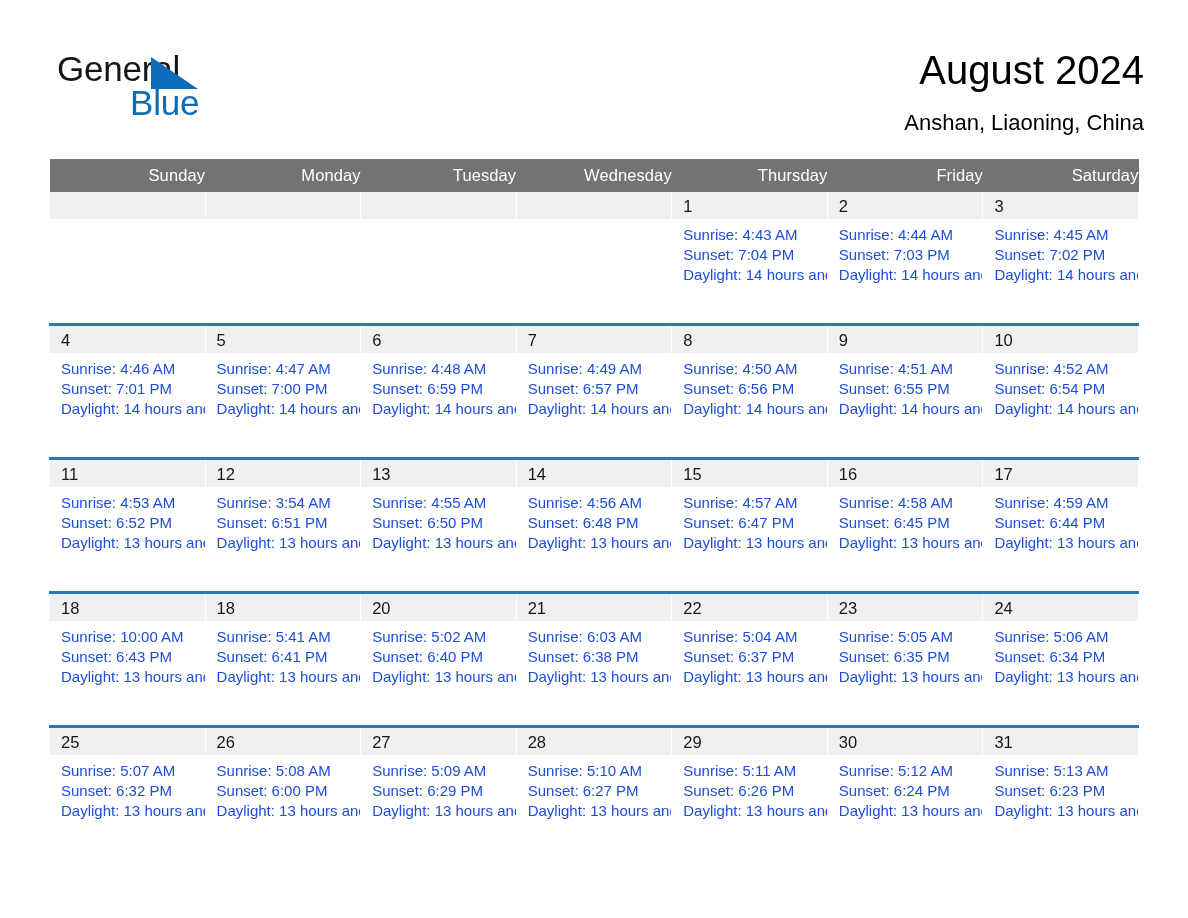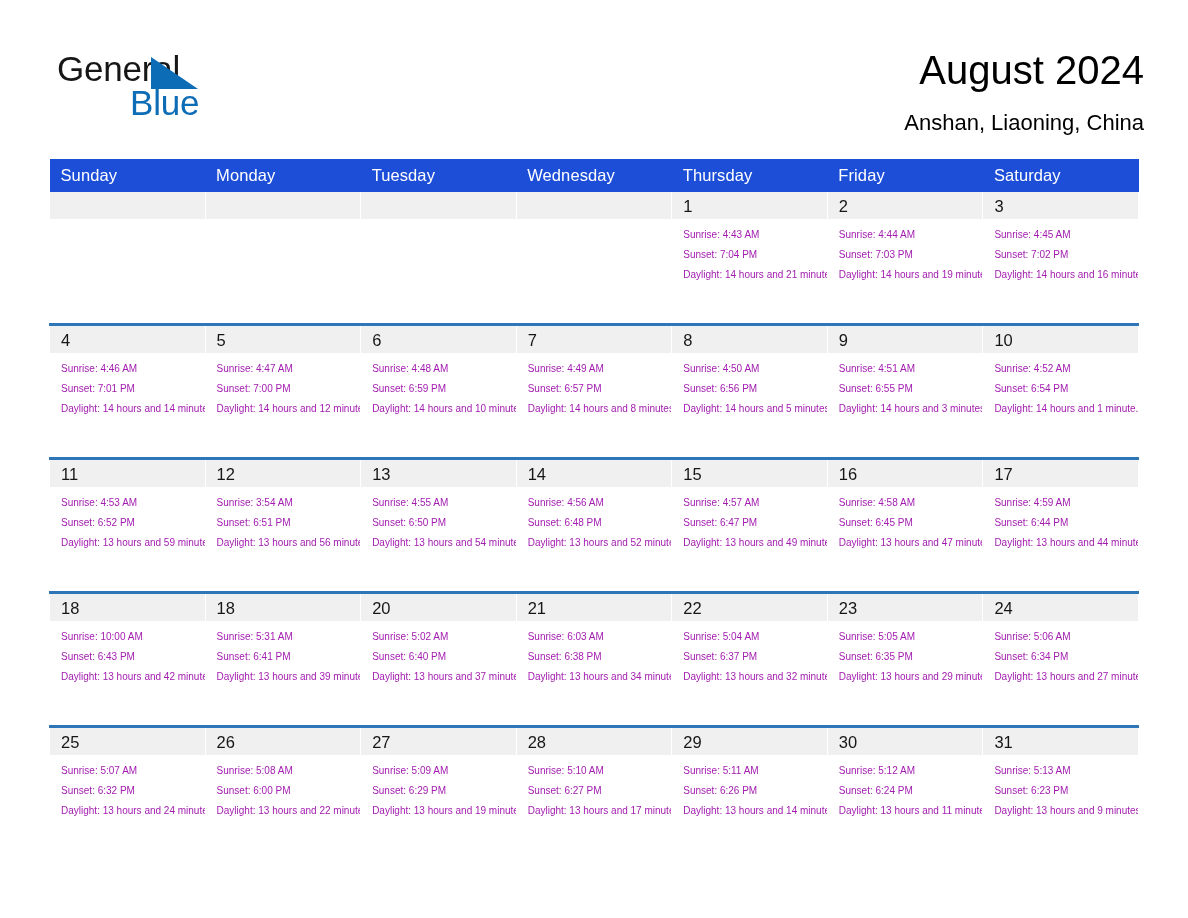--- a/index.html
+++ b/index.html
@@ -92,25 +92,25 @@
     left: 49px;
     top: 159px;
     width: 1090px;
   }
   table.cal-table {
     width: 1090px;
     border-collapse: collapse;
     table-layout: fixed;
   }
   table.cal-table th {
-    background: #1d4ed8;
+    background: #737373;
     color: #ffffff;
     font-size: 16.5px;
     font-weight: 400;
-    text-align: left;
+    text-align: right;
     padding: 7px 0 7px 11px;
     height: 18px;
     border: none;
     letter-spacing: 0.1px;
   }
   table.cal-table td {
     vertical-align: top;
     padding: 0;
     border-top: 3px solid #2f76b8;
     border-left: 1px solid #ffffff;
@@ -133,23 +133,23 @@
     box-sizing: border-box;
     font-size: 16.5px;
     line-height: 24px;
     color: #161616;
   }
   .daybox.empty .daynum-band {
     background: #f0f0f0;
   }
   .dayinfo {
     padding: 6px 9px 0 11px;
-    font-size: 10px;
+    font-size: 15px;
     line-height: 20.2px;
-    color: #a21caf;
+    color: #1d4ed8;
   }
   .dayinfo div {
     white-space: nowrap;
   }
   .dl-wrap {
     white-space: normal;
   }
 </style>
 </head>
 <body>
@@ -391,21 +391,21 @@
                   <div>Sunrise: 10:00 AM</div>
                   <div>Sunset: 6:43 PM</div>
                   <div class="dl-wrap">Daylight: 13 hours and 42 minutes.</div>
                 </div>
               </div>
             </td>
             <td>
               <div class="daybox">
                 <div class="daynum-band">18</div>
                 <div class="dayinfo">
-                  <div>Sunrise: 5:31 AM</div>
+                  <div>Sunrise: 5:41 AM</div>
                   <div>Sunset: 6:41 PM</div>
                   <div class="dl-wrap">Daylight: 13 hours and 39 minutes.</div>
                 </div>
               </div>
             </td>
             <td>
               <div class="daybox">
                 <div class="daynum-band">20</div>
                 <div class="dayinfo">
                   <div>Sunrise: 5:02 AM</div>

